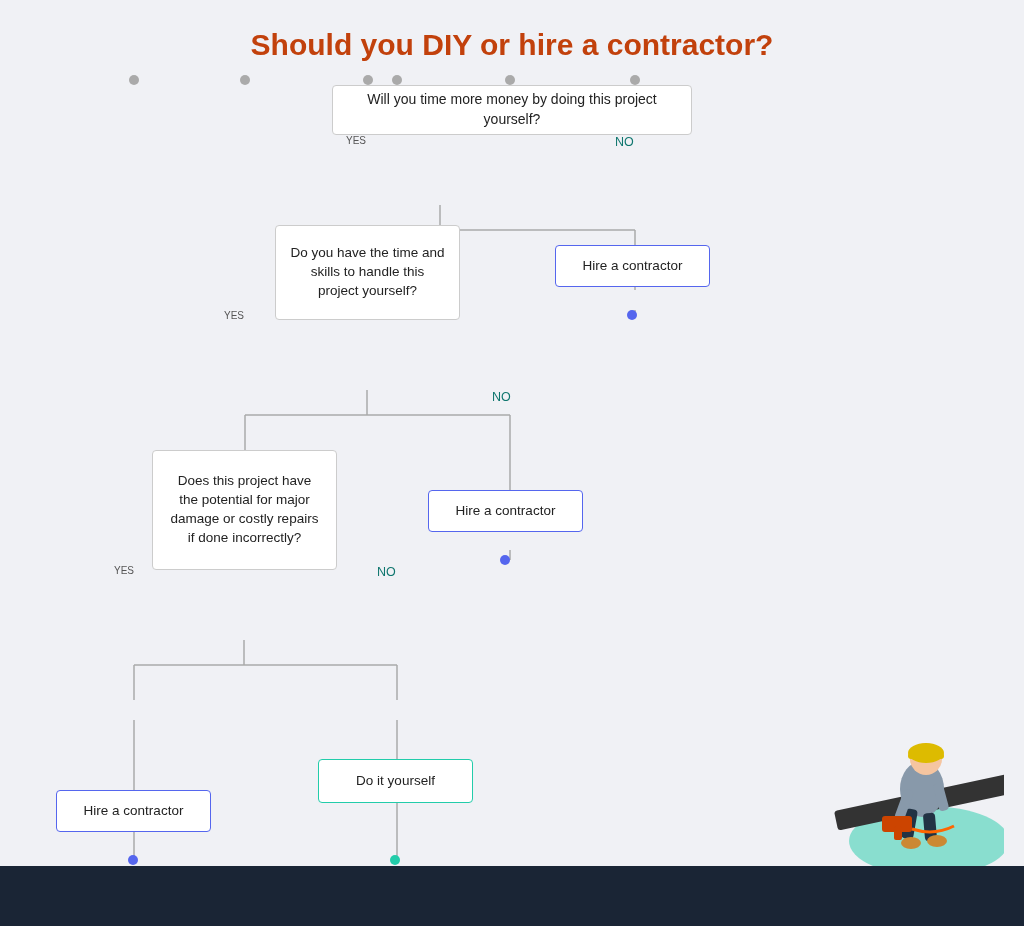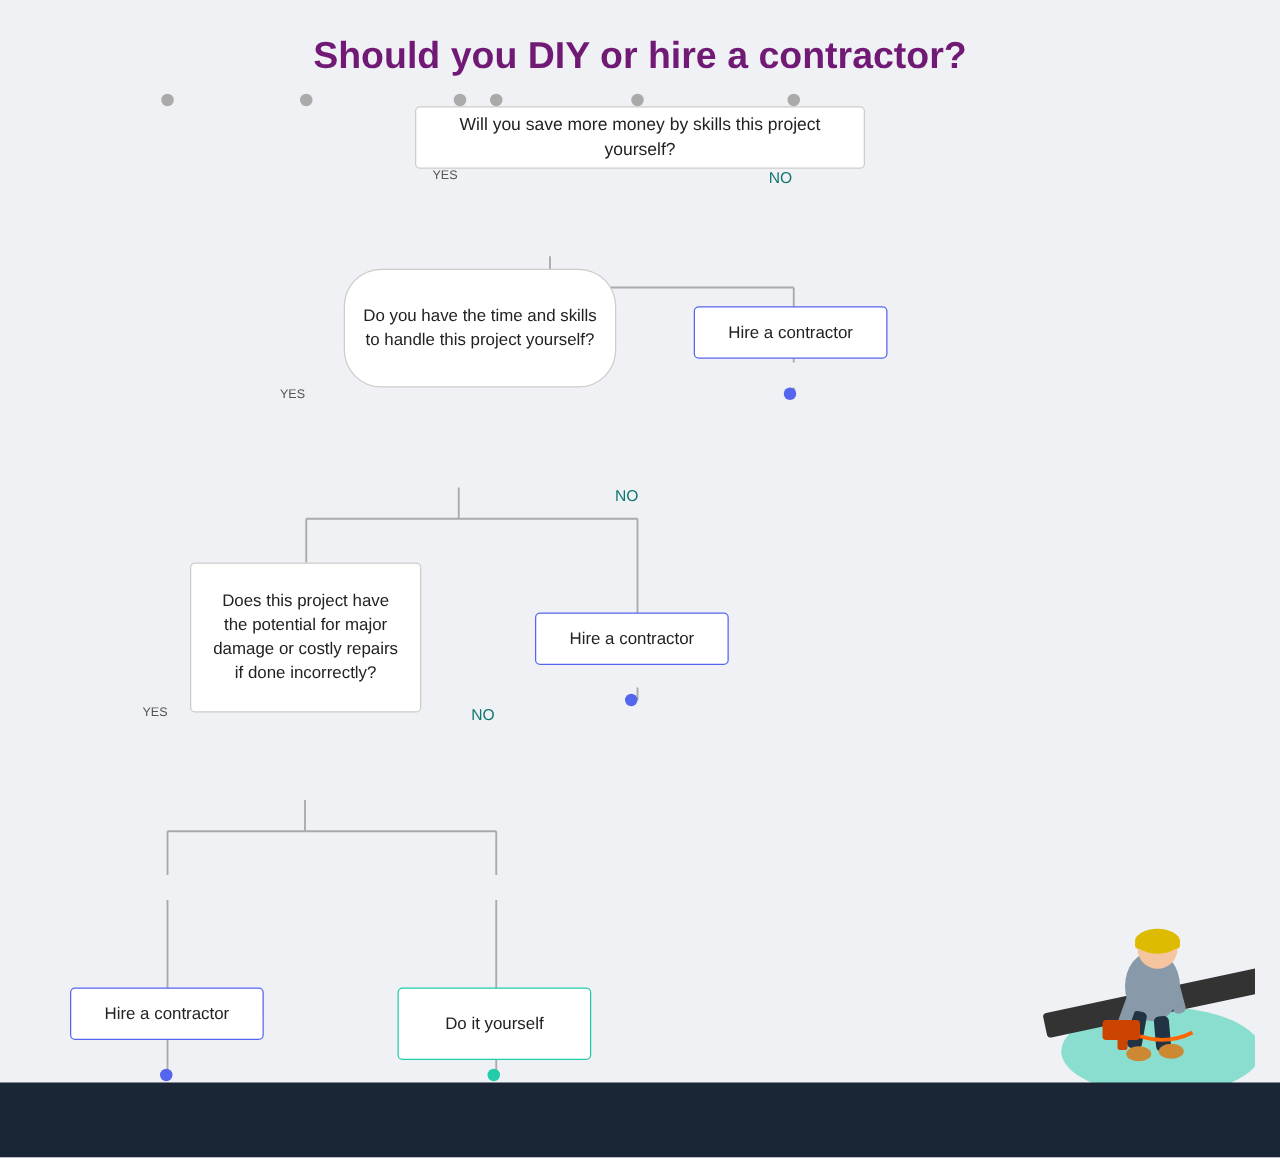--- a/index.html
+++ b/index.html
@@ -18,21 +18,21 @@
       background: #f0f1f5;
       position: relative;
     }
 
     .title {
       text-align: center;
       padding-top: 28px;
       padding-bottom: 18px;
       font-size: 30px;
       font-weight: 800;
-      color: #701a75;
+      color: #c2410c;
     }
 
     .bottom-bar {
       position: absolute;
       bottom: 0;
       left: 0;
       width: 1024px;
       height: 60px;
       background: #1a2535;
     }
@@ -65,25 +65,24 @@
     .node-top {
       width: 360px;
       height: 50px;
       left: 50%;
       transform: translateX(-50%);
       top: 85px;
       font-size: 14px;
     }
 
     .node-q2 {
-      width: 218px;
+      width: 185px;
       height: 95px;
       left: 275px;
-      top: 215px;
-      border-radius: 30px;
+      top: 225px;
     }
 
     .node-hire1 {
       width: 155px;
       height: 42px;
       left: 555px;
       top: 245px;
       border-color: #5566ee;
     }
 
@@ -106,23 +105,23 @@
     .node-hire3 {
       width: 155px;
       height: 42px;
       left: 56px;
       top: 790px;
       border-color: #5566ee;
     }
 
     .node-diy {
       width: 155px;
-      height: 58px;
+      height: 44px;
       left: 318px;
-      top: 790px;
+      top: 759px;
       border-color: #22ccaa;
     }
 
     .label-yes {
       position: absolute;
       font-size: 10px;
       color: #555;
       font-weight: 500;
     }
 
@@ -200,21 +199,21 @@
     <line x1="134" y1="595" x2="134" y2="630"></line>
 
     <line x1="134" y1="650" x2="134" y2="790"></line>
 
     <line x1="397" y1="595" x2="397" y2="630"></line>
 
     <line x1="397" y1="650" x2="397" y2="790"></line>
   </svg>
 
   <div class="node node-top">
-    <span>Will you save more money by skills this project yourself?</span>
+    <span>Will you time more money by doing this project yourself?</span>
   </div>
 
   <div class="label-yes" style="left:346px; top:135px;">YES</div>
 
   <div class="label-no" style="left:615px; top:135px;">NO</div>
 
   <div class="node node-q2">
     <span>Do you have the time and skills to handle this project yourself?</span>
   </div>
 

